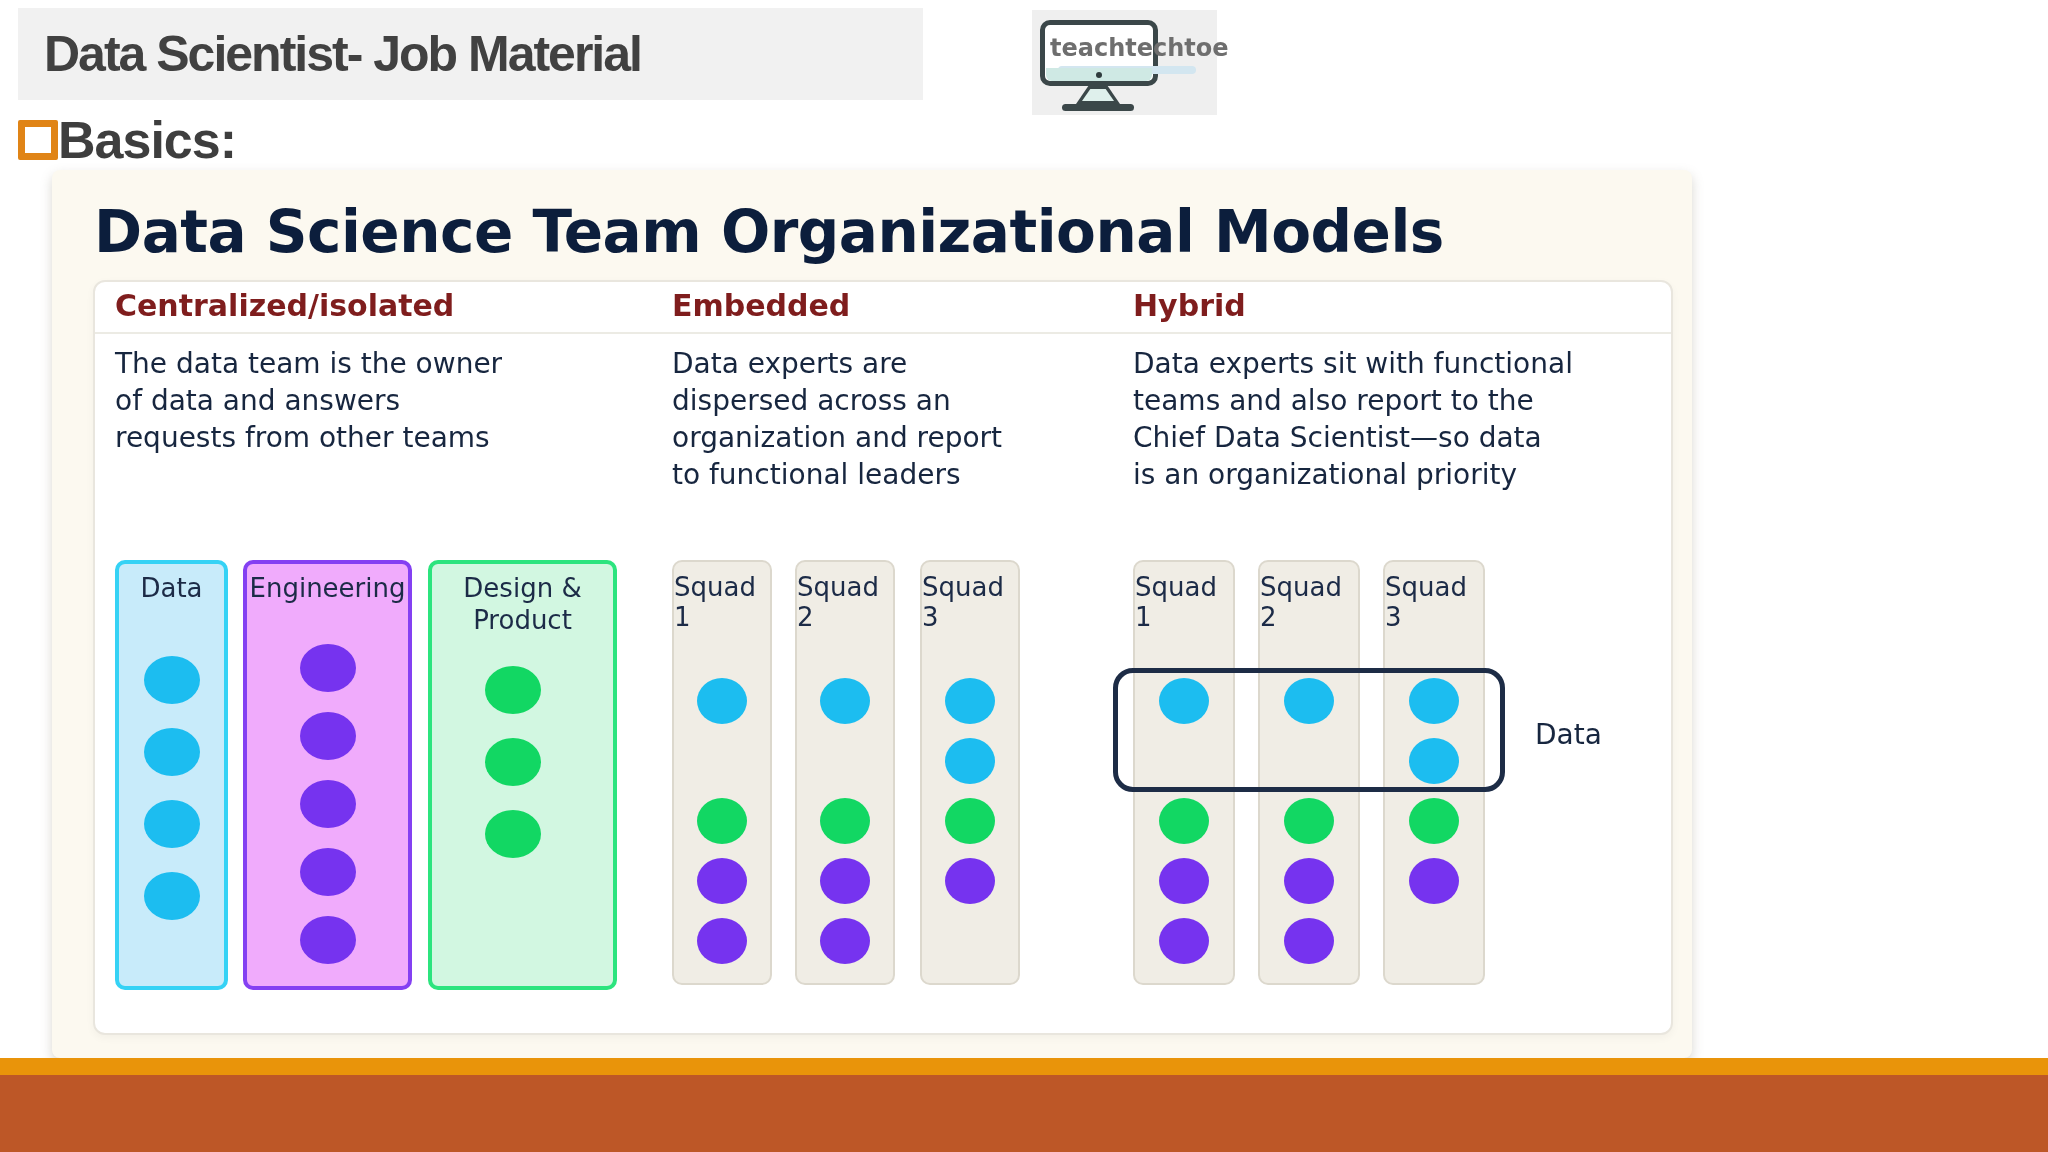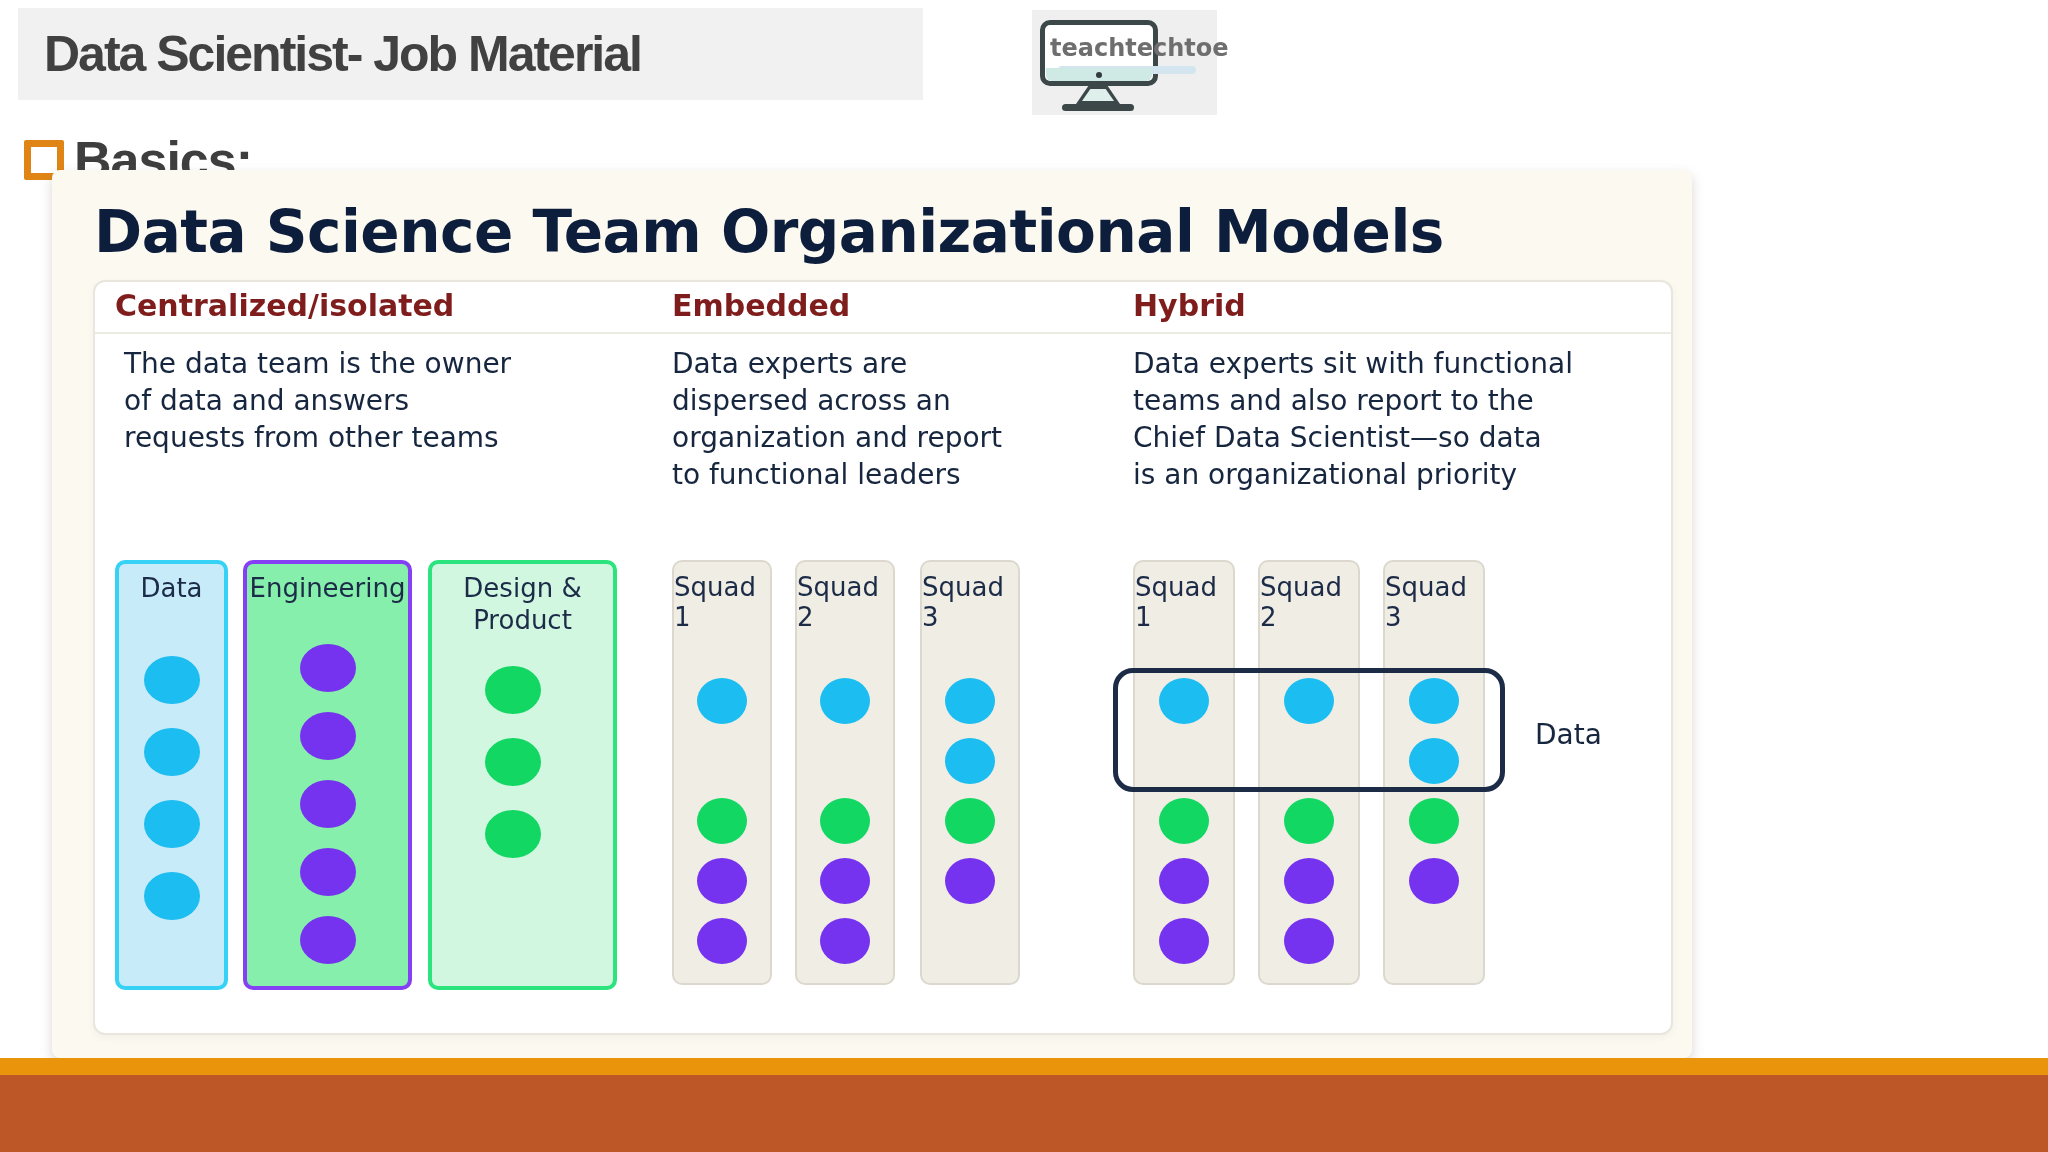--- a/index.html
+++ b/index.html
@@ -22,21 +22,21 @@
   .logo-streak{left:1058px;top:66px;width:138px;height:8px;background:#d3e6f0;border-radius:4px;}
   .monitor-strip{left:1046px;top:68px;width:106px;height:13px;background:#cfe9e4;border-radius:0 0 6px 6px;}
   .monitor-dot{left:1096px;top:72px;width:6px;height:6px;background:#2f3b3d;border-radius:50%;}
   .monitor-stand-outer{left:1076px;top:86px;width:44px;height:18px;background:#3b4749;
     clip-path:polygon(28% 0,72% 0,100% 100%,0 100%);}
   .monitor-stand-inner{left:1082px;top:89px;width:32px;height:12px;background:#dff0ec;
     clip-path:polygon(26% 0,74% 0,100% 100%,0 100%);}
   .monitor-base{left:1062px;top:104px;width:72px;height:7px;background:#3b4749;border-radius:4px;}
 
   
-  .basics{left:24px;top:110px;display:flex;align-items:center;gap:10px;margin-top:20px;}
+  .basics{left:18px;top:110px;display:flex;align-items:center;}
   .basics-bullet{width:40px;height:40px;border:7px solid #e08416;background:#ffffff;
     box-sizing:border-box;border-radius:2px;}
   .basics-text{font-family:"Liberation Sans",sans-serif;font-size:52px;font-weight:600;
     color:#3e3e3e;letter-spacing:-1px;}
 
   
   .panel{left:52px;top:170px;width:1640px;height:888px;background:#fcf9f0;border-radius:8px;
     box-shadow:0 5px 12px rgba(120,110,90,0.28);}
   .diagram-title{left:94px;top:198px;font-size:58px;font-weight:bold;color:#0c1e3c;
     letter-spacing:-0.5px;white-space:nowrap;}
@@ -89,41 +89,41 @@
   <div class="abs panel"></div>
   <div class="abs diagram-title">Data Science Team Organizational Models</div>
 
   <div class="abs card"></div>
   <div class="abs card-divider"></div>
 
   <span class="abs col-header" style="left:115px">Centralized/isolated</span>
   <span class="abs col-header" style="left:672px">Embedded</span>
   <span class="abs col-header" style="left:1133px">Hybrid</span>
 
-  <div class="abs col-desc" style="left:124px;width:440px">The data team is the owner
+  <div class="abs col-desc" style="left:115px;width:440px">The data team is the owner
 of data and answers
 requests from other teams</div>
   <div class="abs col-desc" style="left:672px;width:400px">Data experts are
 dispersed across an
 organization and report
 to functional leaders</div>
   <div class="abs col-desc" style="left:1133px;width:560px">Data experts sit with functional
 teams and also report to the
 Chief Data Scientist—so data
 is an organizational priority</div>
 
   <div id="boxes-layer">
       <div class="team-box" style="left: 115px; top: 560px; width: 113px; height: 430px; background: rgb(200, 235, 250); border-color: rgb(53, 210, 245);">
         <div class="team-label">Data</div>
       </div>
       <div class="dot" style="left: 143.5px; top: 656px; width: 56px; height: 48px; background: rgb(28, 189, 240);"></div>
       <div class="dot" style="left: 143.5px; top: 728px; width: 56px; height: 48px; background: rgb(28, 189, 240);"></div>
       <div class="dot" style="left: 143.5px; top: 800px; width: 56px; height: 48px; background: rgb(28, 189, 240);"></div>
       <div class="dot" style="left: 143.5px; top: 872px; width: 56px; height: 48px; background: rgb(28, 189, 240);"></div>
-      <div class="team-box" style="left: 243px; top: 560px; width: 169px; height: 430px; background: #86efac; border-color: rgb(132, 64, 242);">
+      <div class="team-box" style="left: 243px; top: 560px; width: 169px; height: 430px; background: #f0abfc; border-color: rgb(132, 64, 242);">
         <div class="team-label">Engineering</div>
       </div>
       <div class="dot" style="left: 299.5px; top: 644px; width: 56px; height: 48px; background: rgb(118, 51, 239);"></div>
       <div class="dot" style="left: 299.5px; top: 712px; width: 56px; height: 48px; background: rgb(118, 51, 239);"></div>
       <div class="dot" style="left: 299.5px; top: 780px; width: 56px; height: 48px; background: rgb(118, 51, 239);"></div>
       <div class="dot" style="left: 299.5px; top: 848px; width: 56px; height: 48px; background: rgb(118, 51, 239);"></div>
       <div class="dot" style="left: 299.5px; top: 916px; width: 56px; height: 48px; background: rgb(118, 51, 239);"></div>
       <div class="team-box" style="left: 428px; top: 560px; width: 189px; height: 430px; background: rgb(210, 247, 225); border-color: rgb(44, 228, 126);">
         <div class="team-label">Design &amp;
 Product</div>

